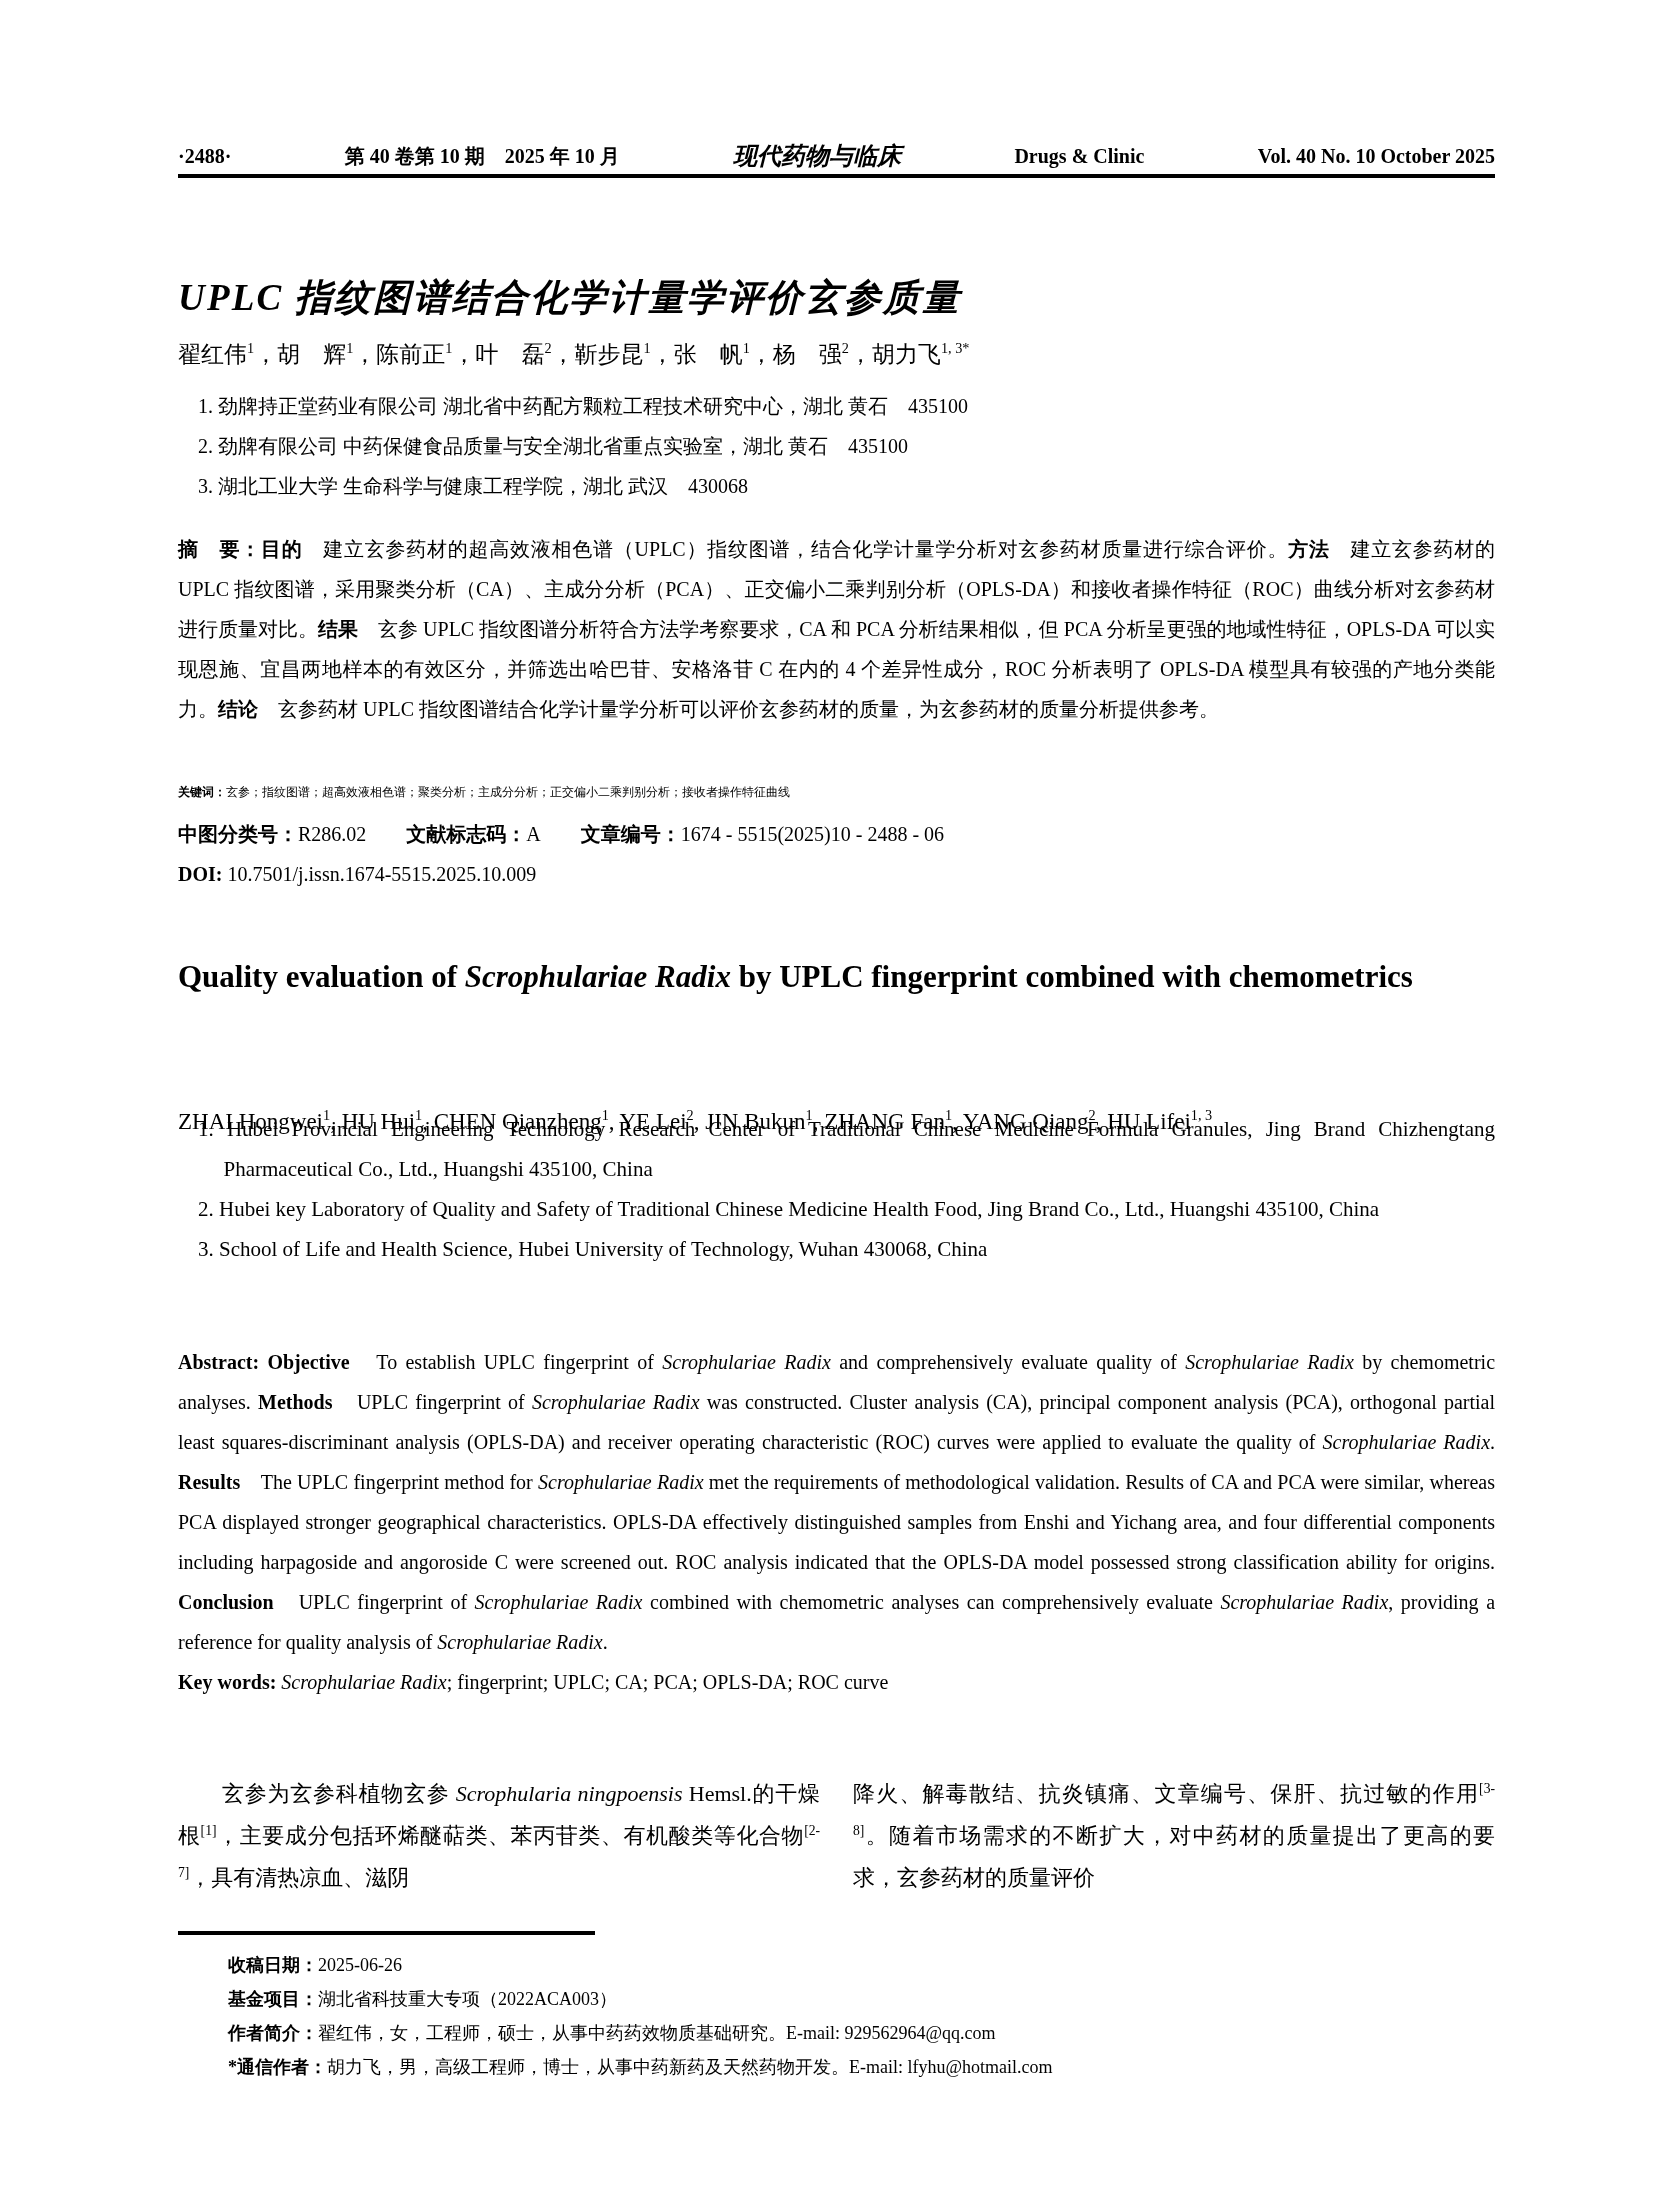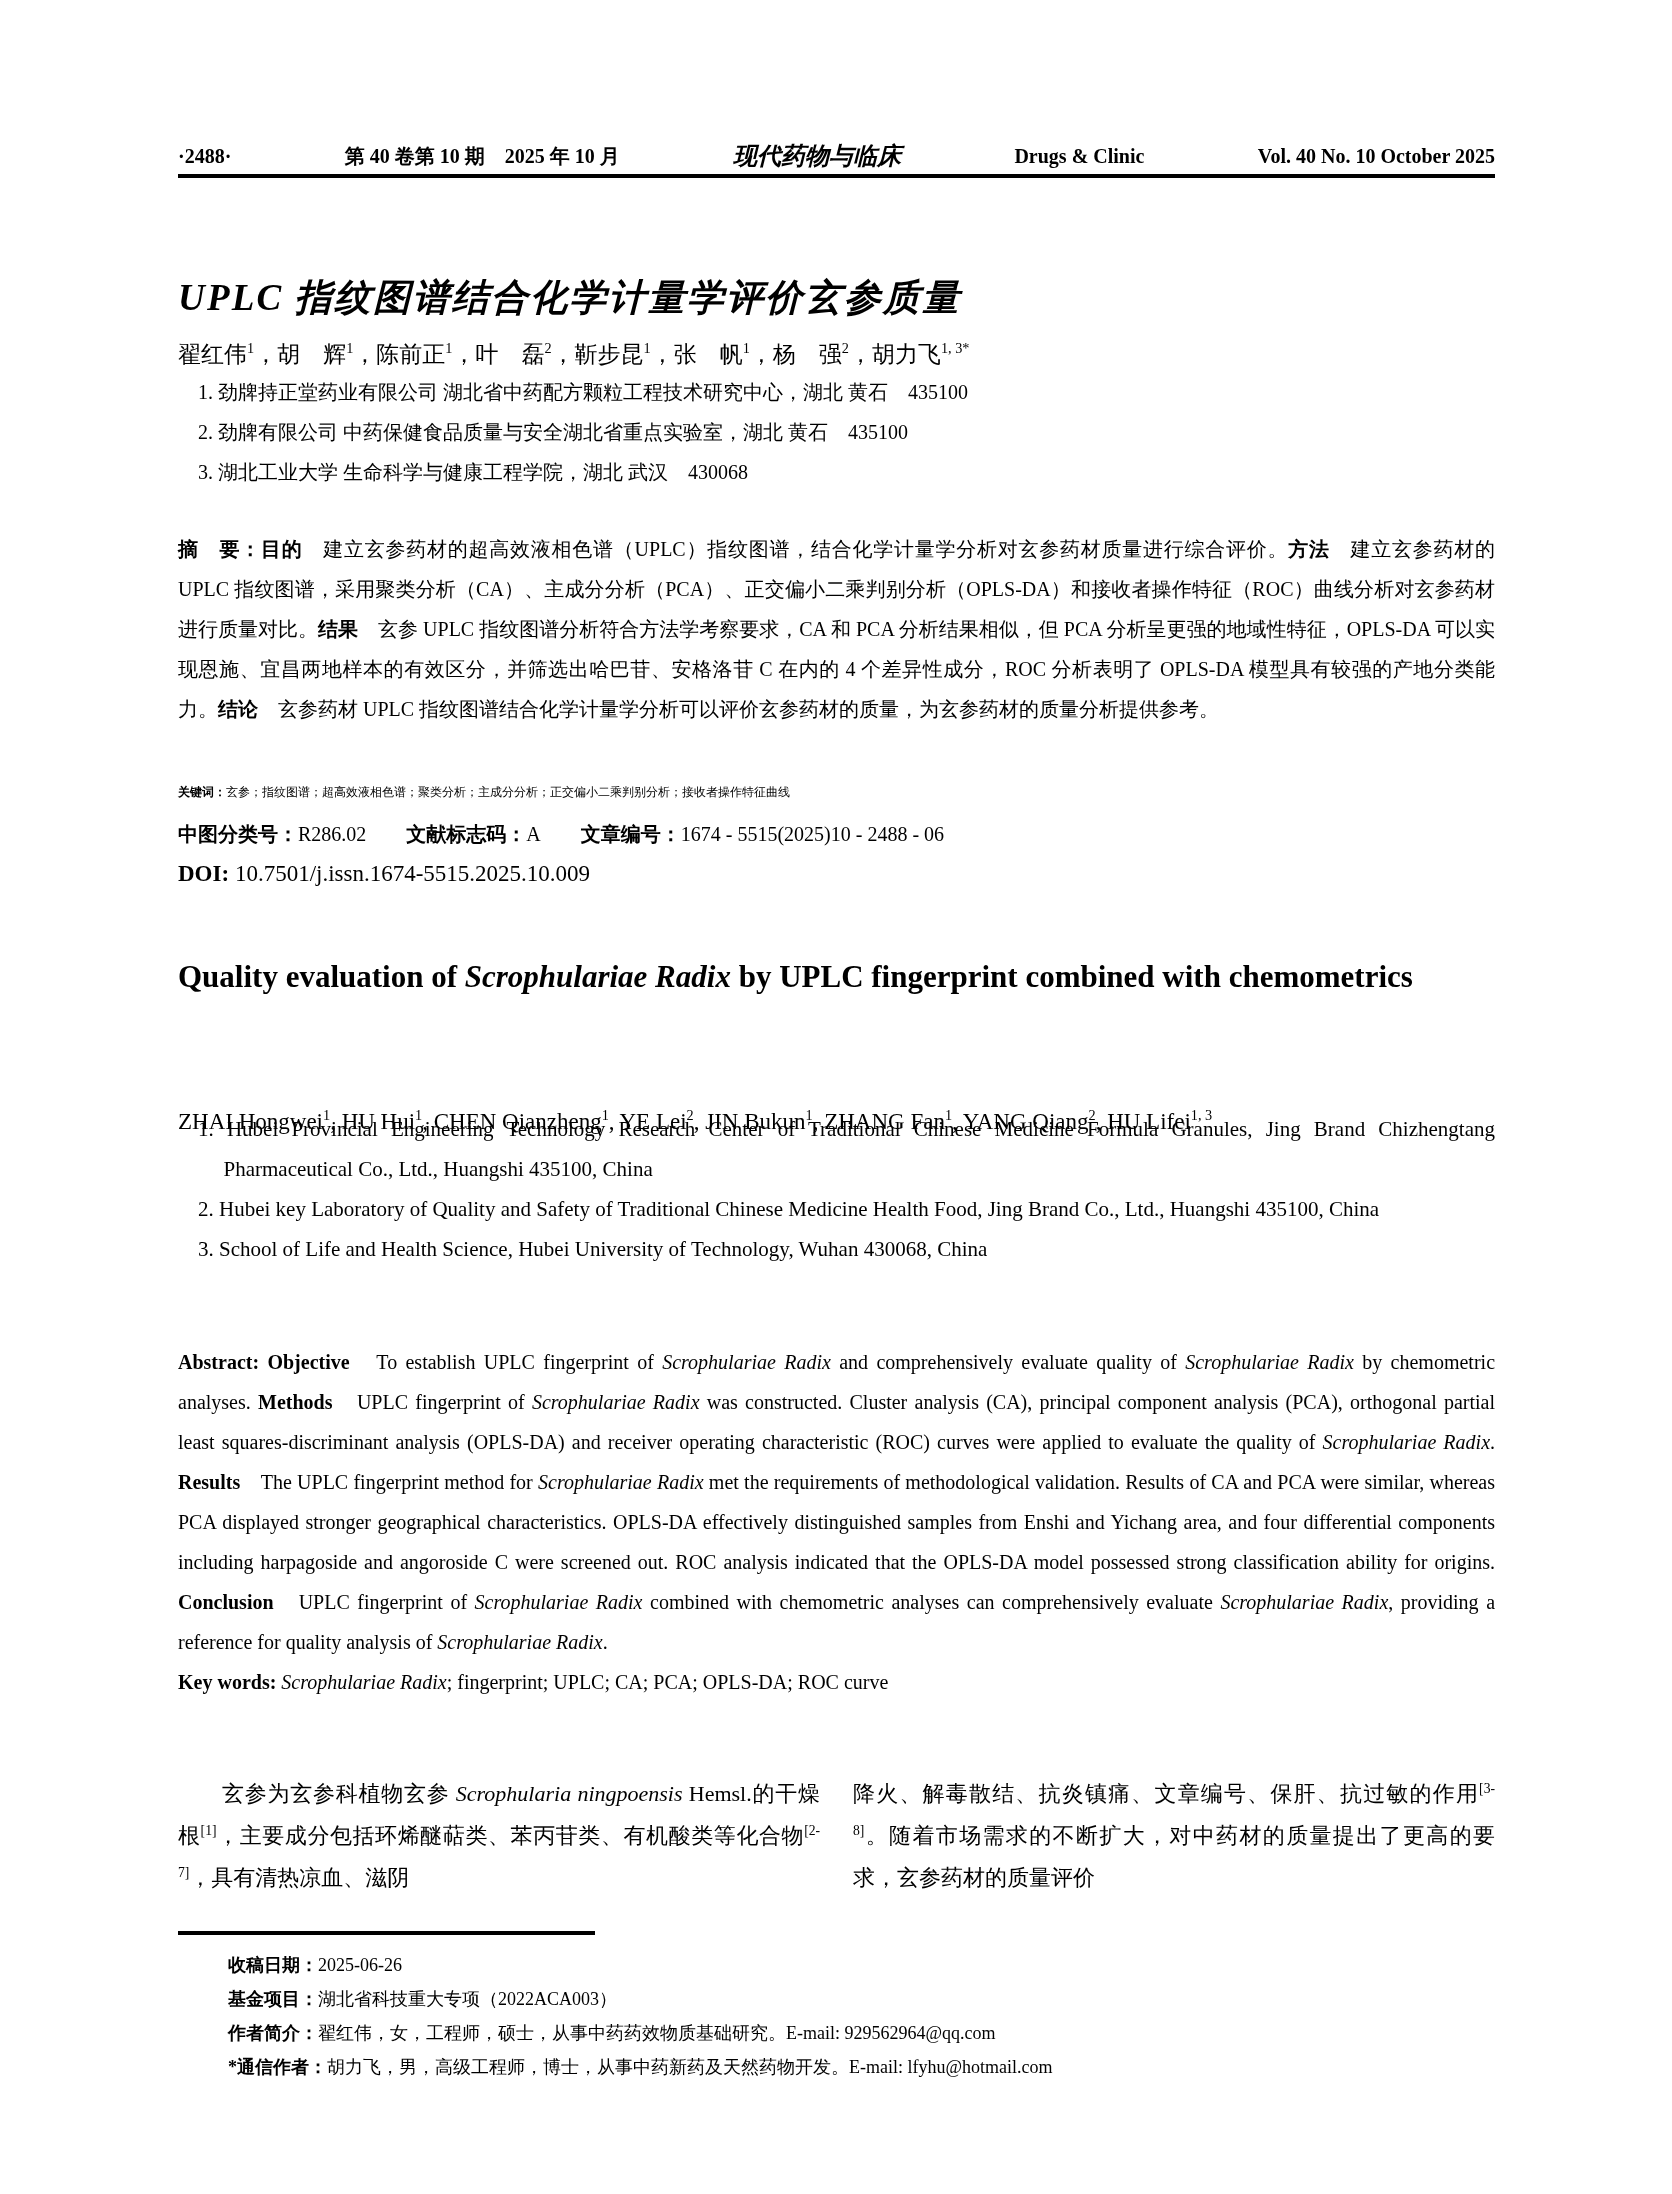--- a/index.html
+++ b/index.html
@@ -16,26 +16,26 @@
   sup{font-size:0.62em;vertical-align:super;line-height:0;}
   .abs{position:absolute;left:178px;width:1317px;}
 
   .header{top:140px;display:flex;justify-content:space-between;align-items:center;
           font-size:20px;font-weight:bold;white-space:nowrap;}
   .journal-cn{font-size:24px;font-style:italic;}
   .rule{top:174px;height:3.5px;background:#000;}
 
   .title-cn{top:248px;font-size:37px;font-weight:bold;letter-spacing:2.2px;font-style:italic;}
   .authors-cn{top:339px;font-size:23px;}
-  .affil-cn{top:372px;font-size:20px;line-height:40px;padding-left:20px;box-sizing:border-box;}
+  .affil-cn{top:386px;font-size:20px;line-height:40px;padding-left:20px;box-sizing:border-box;}
 
   .abstract-cn{top:529px;font-size:20px;line-height:40px;text-align:justify;}
   .kw-cn{top:773px;font-size:12px;line-height:40px;font-family:Liberation Mono, monospace;}
   .clc{top:814px;font-size:20px;line-height:40px;}
-  .doi{top:854px;font-size:23px;line-height:40px;}
+  .doi{top:854px;font-size:20px;line-height:40px;}
 
   .title-en{top:922px;font-size:31px;font-weight:bold;line-height:58px;}
   .authors-en{top:1109px;font-size:23px;}
   .affil-en{top:1109px;font-size:21px;line-height:40px;}
   .affil-en .aff{padding-left:25.5px;text-indent:-25.5px;margin:0 0 0 20px;text-align:justify;}
 
   .abstract-en{top:1342px;font-size:20px;line-height:40px;text-align:justify;}
   .kw-en{margin:0;}
 
   .body-cols{top:1773px;display:flex;gap:33px;font-size:22px;line-height:42px;text-align:justify;}

